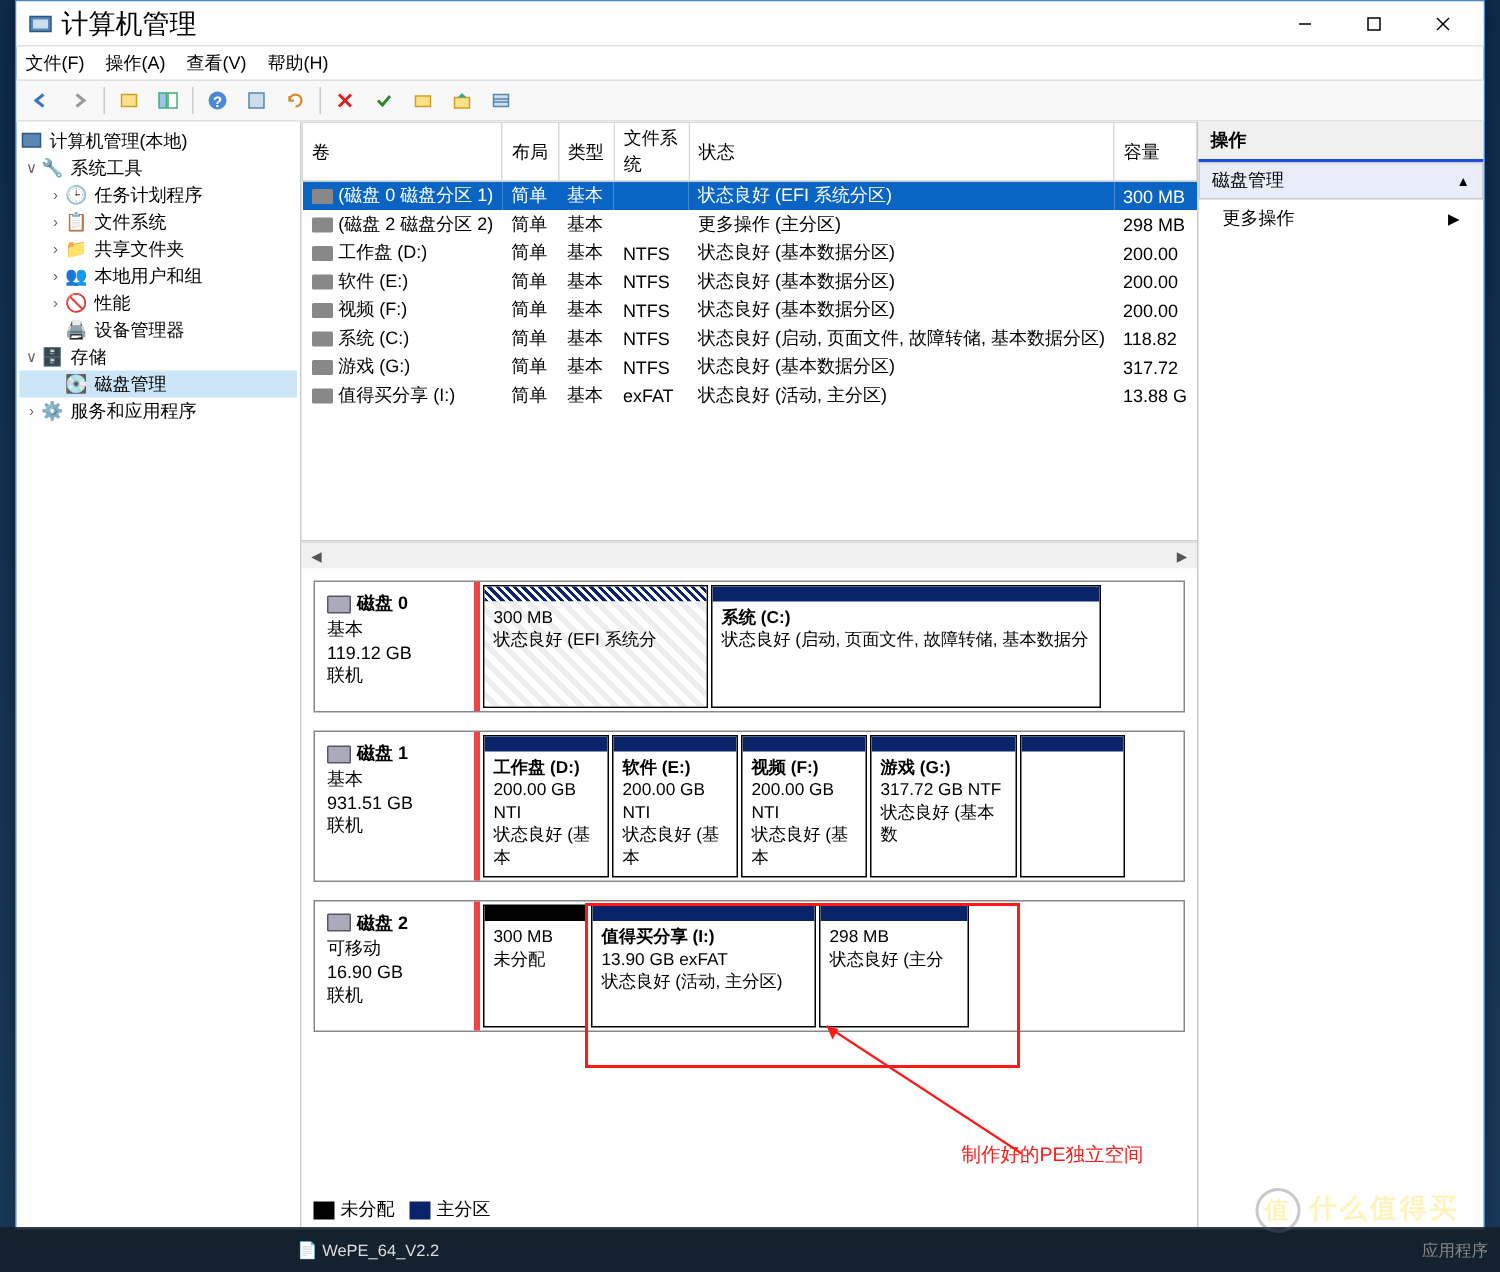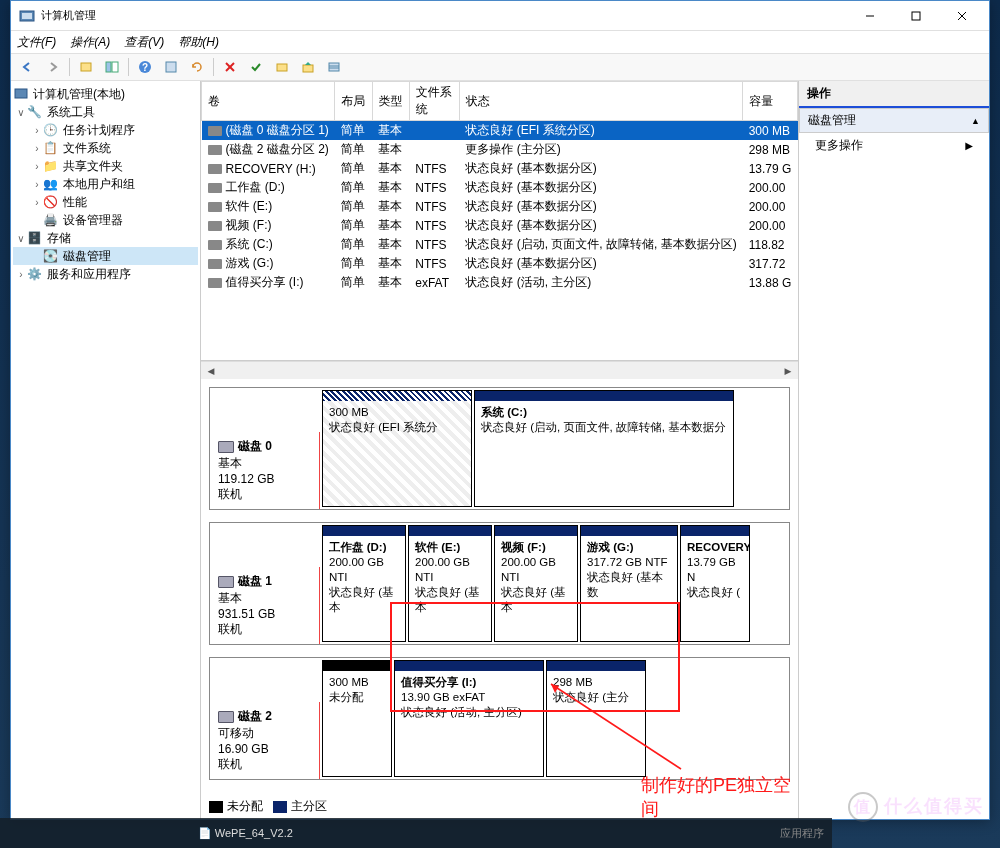--- a/index.html
+++ b/index.html
@@ -1,24 +1,24 @@
 <!DOCTYPE html>
 <html><head>
 <meta charset="utf-8">
 <style>
 * { box-sizing: border-box; margin: 0; padding: 0; }
 body { font-family: "Microsoft YaHei", "Segoe UI", Tahoma, sans-serif; font-size: 12px; background: #1e3a5f; width: 1000px; height: 848px; overflow: hidden; position: relative; }
 .desktop-bg { position: absolute; left: 0; top: 0; width: 1000px; height: 848px; background: linear-gradient(180deg,#0d2a4a,#1a3a5a); }
 .window { position: absolute; left: 10px; top: 0; width: 980px; height: 820px; background: #fff; border: 1px solid #4a88c7; box-shadow: 0 2px 12px rgba(0,0,0,.3); display: flex; flex-direction: column; }
 .titlebar { height: 30px; background: #fff; display: flex; align-items: center; padding: 0 4px 0 8px; border-bottom: 1px solid #e0e0e0; }
 .titlebar .app-icon { width: 16px; height: 16px; margin-right: 6px; }
-.titlebar .title { flex: 1; font-size: 11px; }
+.titlebar .title { flex: 1; font-size: 18px; }
 .win-controls { display: flex; }
 .win-btn { width: 46px; height: 30px; display: flex; align-items: center; justify-content: center; }
-.menubar { height: 22px; display: flex; align-items: center; padding: 0 6px; gap: 14px; font-size: 12px; font-style: italic; }
+.menubar { height: 22px; display: flex; align-items: center; padding: 0 6px; gap: 14px; font-size: 12px; }
 .menubar span { cursor: default; }
 .toolbar { height: 28px; border-top: 1px solid #e0e0e0; border-bottom: 1px solid #e0e0e0; display: flex; align-items: center; padding: 0 4px; gap: 2px; background: #f8f8f8; }
 .tool-btn { width: 24px; height: 22px; display: flex; align-items: center; justify-content: center; border: 1px solid transparent; }
 .tool-sep { width: 1px; height: 18px; background: #ccc; margin: 0 2px; }
 .body-area { flex: 1; display: flex; overflow: hidden; }
 .tree-panel { width: 190px; border-right: 1px solid #ccc; padding: 4px 2px; overflow: auto; }
 .tree-item { display: flex; align-items: center; height: 18px; padding-left: 2px; cursor: default; }
 .tree-item.selected { background: #cde6f7; }
 .tree-icon { width: 16px; height: 16px; margin-right: 4px; display: inline-flex; align-items: center; justify-content: center; }
 .tree-toggle { width: 12px; text-align: center; font-size: 10px; color: #666; }
@@ -26,40 +26,40 @@
 .vol-table-wrap { flex: 0 0 280px; overflow: auto; border-bottom: 1px solid #ccc; }
 .vol-table { width: 100%; border-collapse: collapse; font-size: 12px; }
 .vol-table th { text-align: left; font-weight: normal; background: #fff; border: 1px solid #d8d8d8; padding: 2px 6px; position: sticky; top: 0; }
 .vol-table td { padding: 1px 6px; white-space: nowrap; }
 .vol-table tr.selected td { background: #0a64c4; color: #fff; }
 .vol-icon { display: inline-block; width: 14px; height: 10px; background: #888; margin-right: 4px; vertical-align: middle; border-radius: 1px; }
 .scroll-bar-h { height: 18px; background: #f0f0f0; border-top: 1px solid #ddd; display:flex; align-items:center; justify-content:space-between; padding:0 2px;}
 .scroll-arrow { width:16px;height:14px;display:flex;align-items:center;justify-content:center;font-size:9px;color:#555;}
 .disk-map-area { flex: 1; overflow: auto; padding: 8px; background: #fff; }
 .disk-row { display: flex; border: 1px solid #888; margin-bottom: 12px; min-height: 88px; }
-.disk-label-cell { width: 110px; padding: 6px 8px; border-right: 1px solid #ef4444; display:flex; flex-direction:column;margin-top:44px; }
+.disk-label-cell { width: 110px; padding: 6px 8px; border-right: 4px solid #ef4444; display:flex; flex-direction:column; }
 .disk-label-cell .dh { font-weight: bold; display:flex; align-items:center; gap:4px;}
 .disk-parts { flex: 1; display: flex; gap: 2px; padding: 2px; }
 .part-box { border: 1px solid #000; display: flex; flex-direction: column; overflow: hidden; }
 .part-header { height: 10px; background: #0a246a; }
 .part-header.hatched { background: repeating-linear-gradient(45deg,#0a246a,#0a246a 2px,#fff 2px,#fff 4px); }
 .part-body { flex:1; padding: 4px 6px; font-size: 11.5px; line-height: 1.3; }
 .part-body .pname { font-weight: bold; }
 .hatched-body { background: repeating-linear-gradient(45deg,#fff,#fff 4px,#eee 4px,#eee 8px); }
 .red-outline { position: absolute; border: 2px solid #ff1a1a; pointer-events: none; }
-.annotation { position: absolute; color: #ff1a1a; font-size: 18px; margin-top: 12px; }
+.annotation { position: absolute; color: #ff1a1a; font-size: 13px; }
 .arrow-line { position:absolute; }
 .legend { padding: 4px 8px; font-size: 12px; display:flex; align-items:center; gap:10px;}
 .legend-swatch { display:inline-block; width:14px; height:12px; vertical-align:middle; margin-right:4px;}
 .actions-panel { width: 190px; display: flex; flex-direction: column; }
 .actions-header { background: #f0f0f0; border-bottom: 2px solid #1d4ed8; padding: 4px 8px; font-weight: bold; }
 .actions-sub { background: #e8eef8; border: 1px solid #ccc; margin:0; padding: 3px 8px; display:flex; justify-content:space-between; align-items:center;}
 .actions-item { padding: 4px 16px; display:flex; justify-content:space-between; align-items:center; }
-.taskbar { position:absolute; left:0; bottom:0; width:832px; height:30px; background:rgba(20,30,40,.85); display:flex; align-items:center; padding:0 8px; color:#ddd; font-size:11px;}
-.watermark { position:absolute; right:16px; bottom:26px; color:#f0abfc; opacity:.35; font-size:18px; font-weight:bold; letter-spacing:2px; pointer-events:none;}
+.taskbar { position:absolute; left:0; bottom:0; width:1000px; height:30px; background:rgba(20,30,40,.85); display:flex; align-items:center; padding:0 8px; color:#ddd; font-size:11px;}
+.watermark { position:absolute; right:27px; bottom:26px; color:#fde047; opacity:.35; font-size:18px; font-weight:bold; letter-spacing:2px; pointer-events:none;}
 .watermark .circle{display:inline-flex;width:30px;height:30px;border:2px solid #666;border-radius:50%;align-items:center;justify-content:center;font-size:16px;margin-right:6px;}
 svg{display:block;}
 .icon-disk{width:16px;height:12px;background:#aab;border:1px solid #556;border-radius:1px;}
 </style>
 </head>
 <body>
 
 <div class="desktop-bg"></div>
 
 <div class="window">
@@ -257,28 +257,20 @@
               </tr>
               <tr>
                 <td><span class="vol-icon"></span>(磁盘 2 磁盘分区 2)</td>
                 <td>简单</td>
                 <td>基本</td>
                 <td></td>
                 <td>更多操作 (主分区)</td>
                 <td>298 MB</td>
               </tr>
               <tr>
-                <td><span class="vol-icon"></span>RECOVERY (H:)</td>
-                <td>简单</td>
-                <td>基本</td>
-                <td>NTFS</td>
-                <td>状态良好 (基本数据分区)</td>
-                <td>13.79 G</td>
-              </tr>
-              <tr>
                 <td><span class="vol-icon"></span>工作盘 (D:)</td>
                 <td>简单</td>
                 <td>基本</td>
                 <td>NTFS</td>
                 <td>状态良好 (基本数据分区)</td>
                 <td>200.00</td>
               </tr>
               <tr>
                 <td><span class="vol-icon"></span>软件 (E:)</td>
                 <td>简单</td>
@@ -388,25 +380,20 @@
                 <div class="part-box" style="width: 98px;">
                   <div class="part-header"></div>
                   <div class="part-body">
                     <div class="pname">游戏  (G:)</div>
                     <div>317.72 GB NTF</div>
                     <div>状态良好 (基本数</div>
                   </div>
                 </div>
                 <div class="part-box" style="width: 70px;">
                   <div class="part-header"></div>
-                  <div class="part-body">
-                    <div class="pname">RECOVERY</div>
-                    <div>13.79 GB N</div>
-                    <div>状态良好 (</div>
-                  </div>
                 </div>
               </div>
             </div>
             <div class="disk-row">
               <div class="disk-label-cell">
                 <div class="dh"><span class="icon-disk"></span>磁盘 2</div>
                 <div>可移动</div>
                 <div>16.90 GB</div>
                 <div>联机</div>
               </div>

